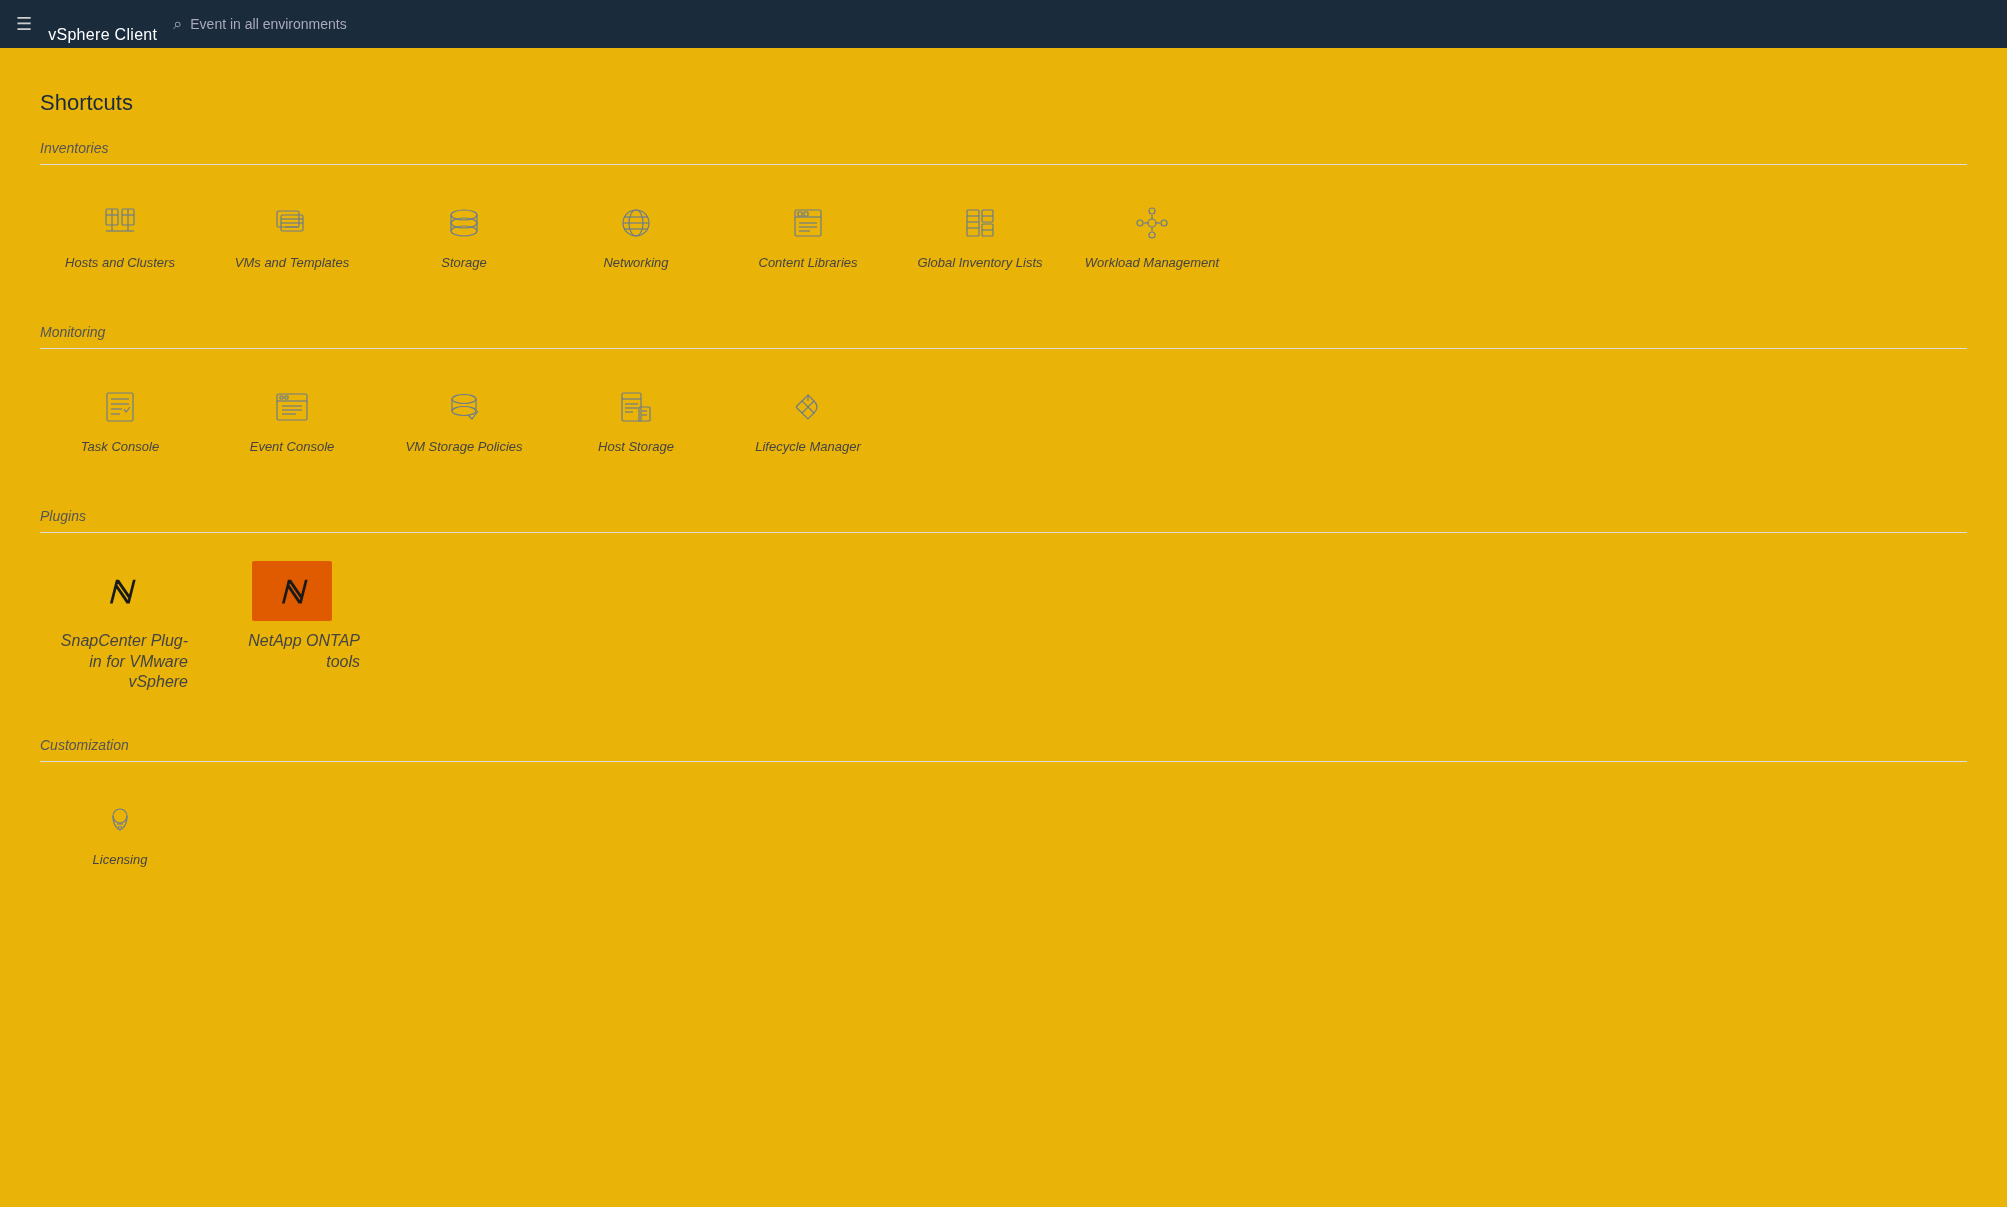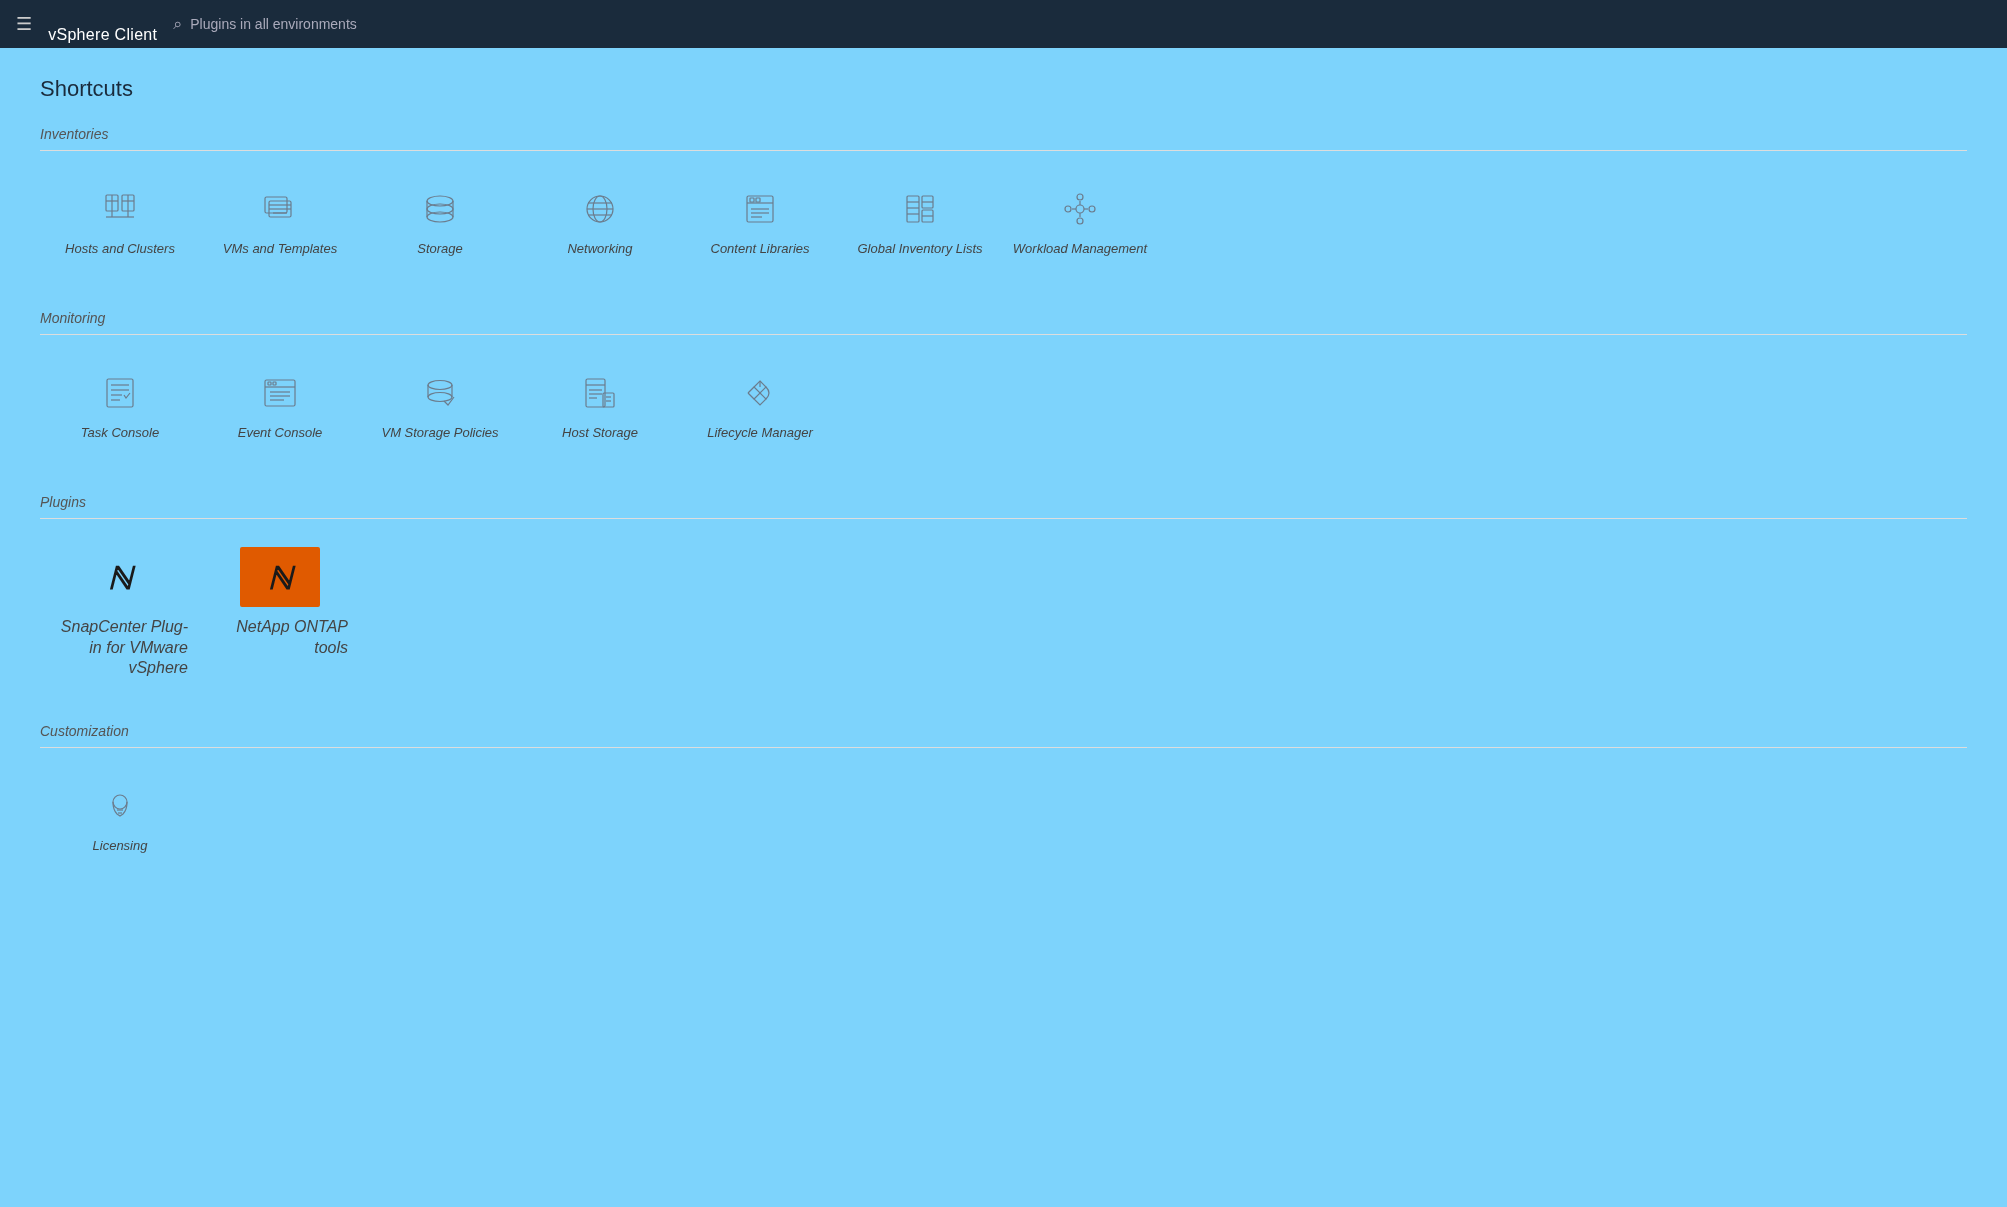--- a/index.html
+++ b/index.html
@@ -31,22 +31,22 @@
       align-items: center;
       gap: 8px;
       color: #aab;
       font-size: 14px;
       cursor: pointer;
     }
     .header-search-icon { font-size: 16px; }
 
     
     .main {
-      padding: 28px 40px;
-      background: #7dd3fc;
+      padding: 42px 40px;
+      background: #eab308;
       min-height: calc(100vh - 48px);
     }
 
     .page-title {
       font-size: 22px;
       font-weight: 400;
       color: #1a2b3c;
       margin-bottom: 24px;
     }
 
@@ -60,21 +60,21 @@
       font-weight: 500;
       color: #555;
       padding-bottom: 8px;
       border-bottom: 1px solid #ddd;
       margin-bottom: 20px;
     }
 
     .items-grid {
       display: flex;
       flex-wrap: wrap;
-      gap: 0;
+      gap: 12px;
     }
 
     .grid-item {
       display: flex;
       flex-direction: column;
       align-items: center;
       justify-content: flex-start;
       width: 160px;
       padding: 16px 12px;
       cursor: pointer;
@@ -146,21 +146,21 @@
     }
   </style>
 </head>
 <body>
 
 <div class="header">
   <span class="header-menu-icon">☰</span>
   <span class="header-logo">vSphere Client</span>
   <div class="header-search">
     <span class="header-search-icon">⌕</span>
-    <span>Plugins in all environments</span>
+    <span>Event in all environments</span>
   </div>
 </div>
 
 <div class="main">
   <h1 class="page-title">Shortcuts</h1>
 
   <div class="section">
     <div class="section-header">Inventories</div>
     <div class="items-grid">
 

